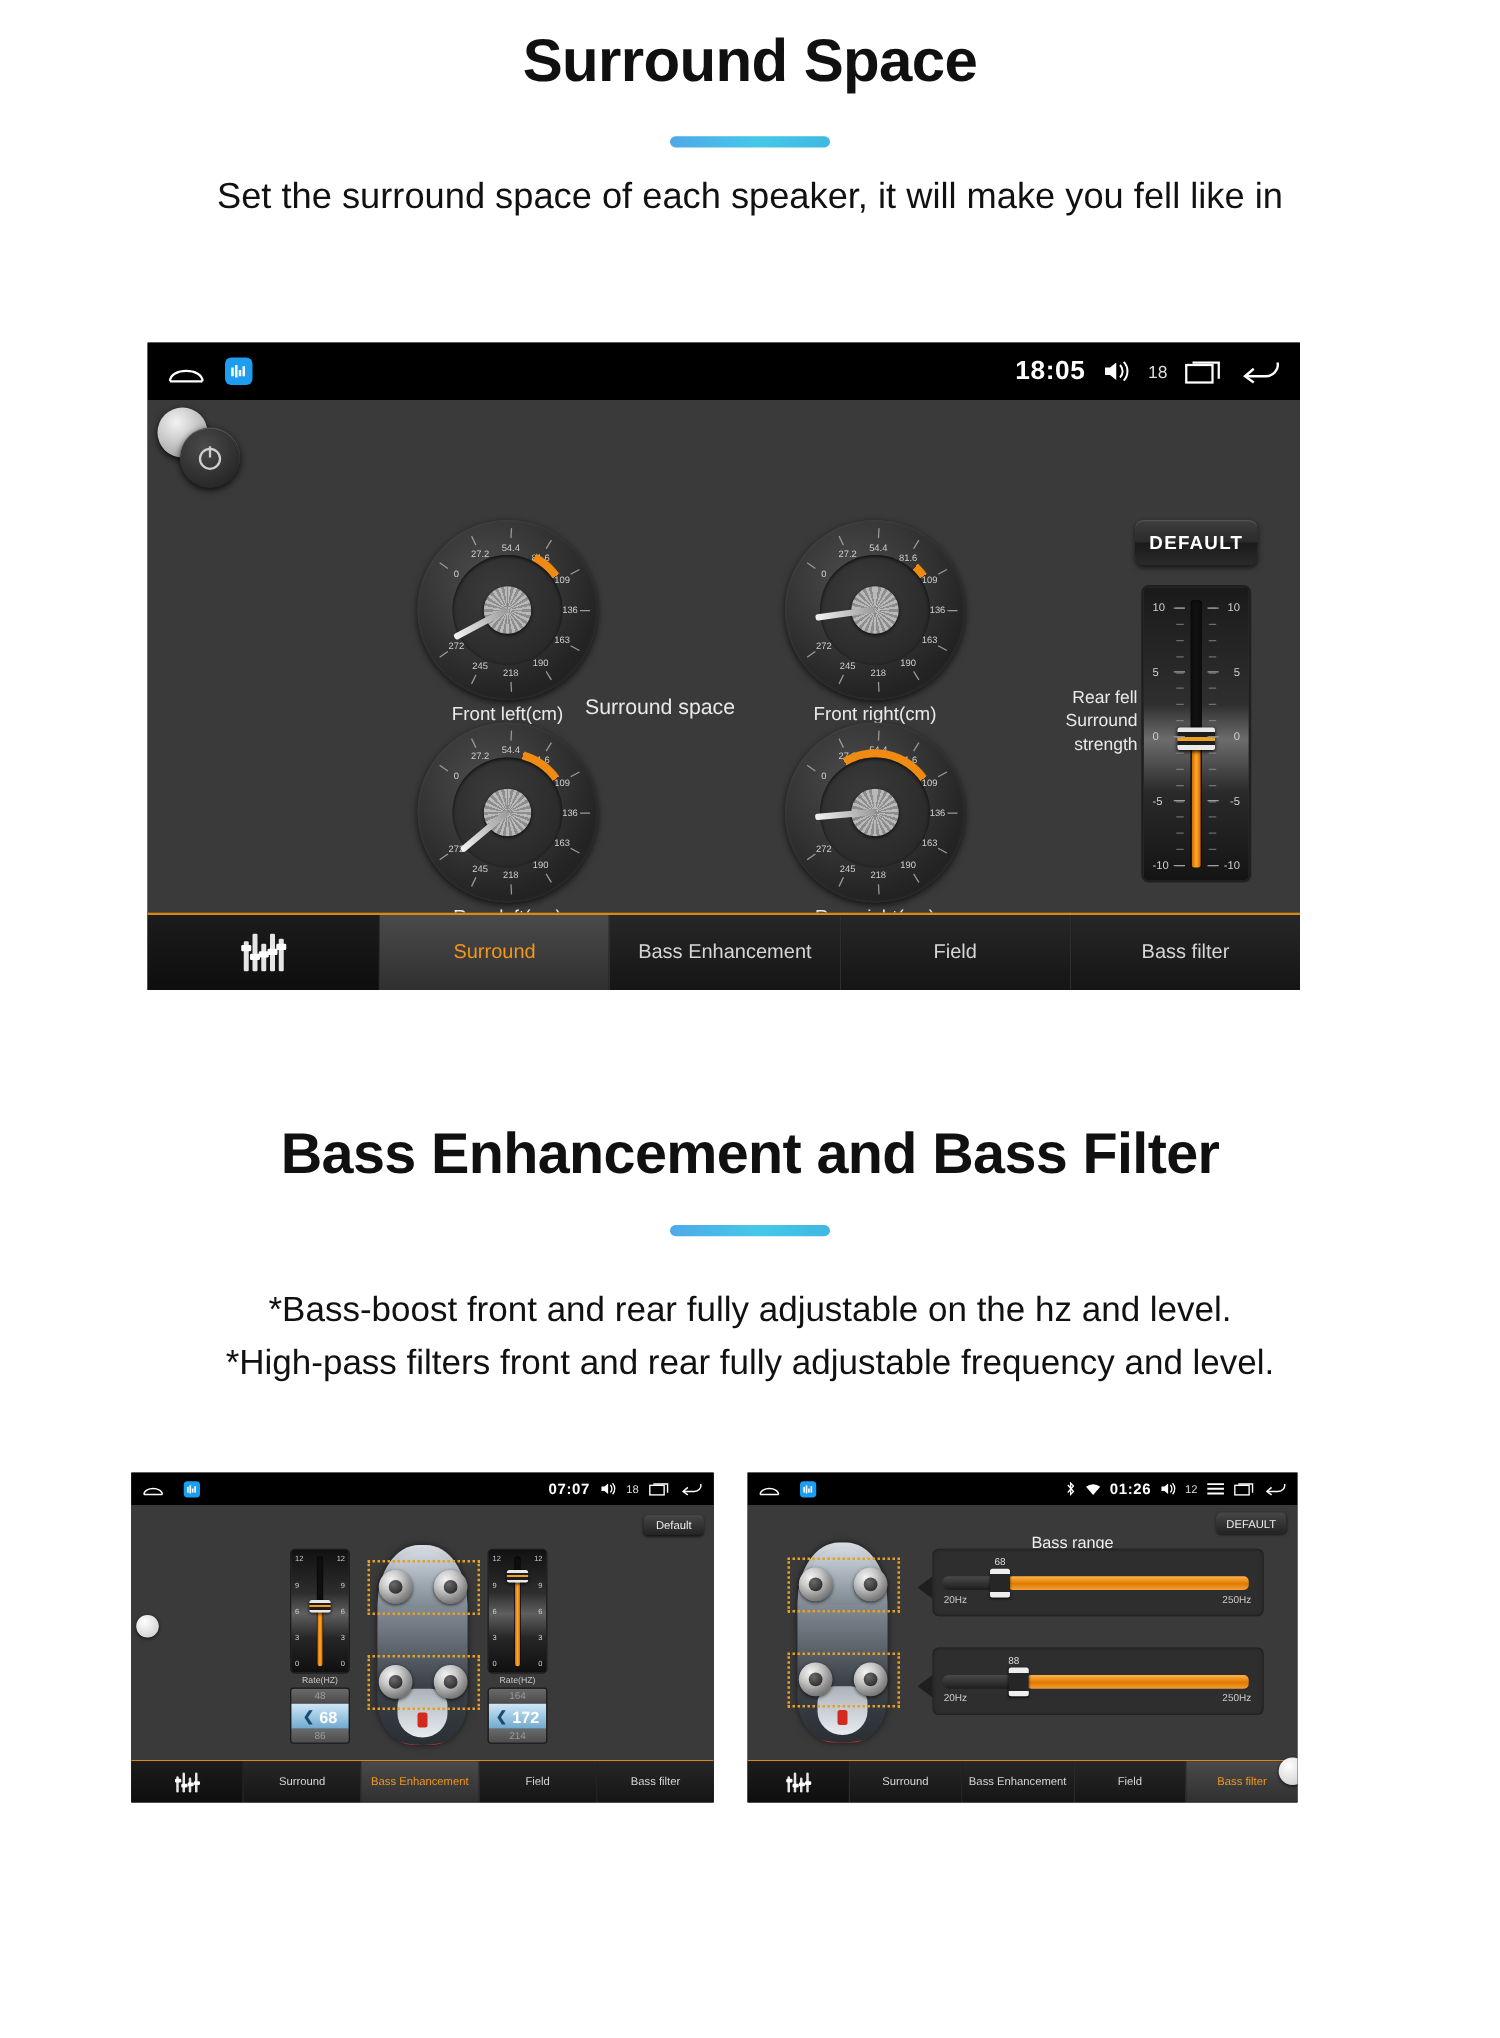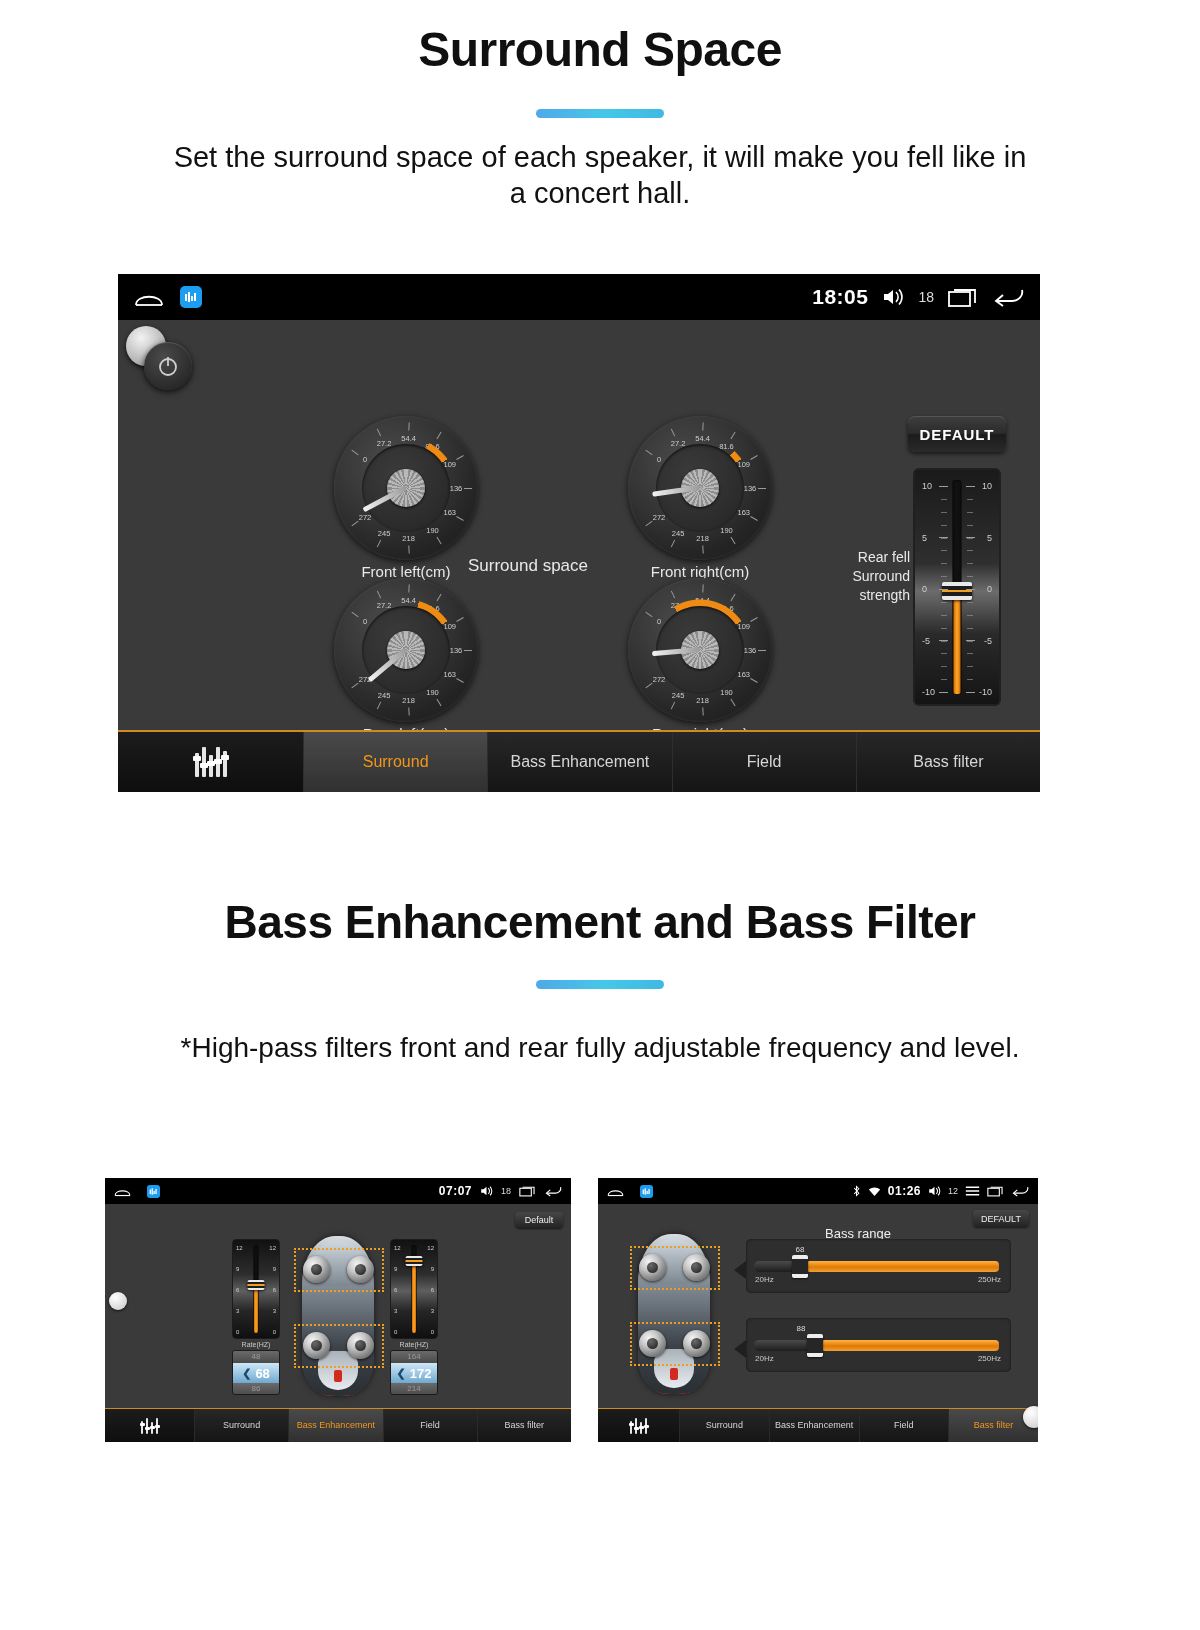--- a/index.html
+++ b/index.html
@@ -336,21 +336,20 @@
     box-shadow:0 1px 3px rgba(0,0,0,.7);
   }
 </style>
 </head>
 <body>
 
 <h1 class="section-title" id="sec1-title">Surround Space</h1>
 <div class="rule"></div>
 <div class="desc">
   <div>Set the surround space of each speaker, it will make you fell like in</div>
-  <div>a concert hall.</div>
 </div>
 
 <div class="device" id="device-main">
 
   <div class="statusbar">
     <div class="sb-left">
       <span class="ic">
         <svg width="30" height="20" viewBox="0 0 30 20">
             <path d="M2 18 C2 7, 28 7, 28 18" fill="none" stroke="#fff" stroke-width="1.8"></path>
             <line x1="2" y1="18" x2="28" y2="18" stroke="#fff" stroke-width="1.8"></line>
@@ -634,20 +633,21 @@
     <div class="tab">Bass Enhancement</div>
     <div class="tab">Field</div>
     <div class="tab" style="border-right:none;">Bass filter</div>
   </div>
 </div>
 
 <div style="position:absolute;left:0;top:895px;width:1200px;">
   <h1 class="section-title" id="sec2-title">Bass Enhancement and Bass Filter</h1>
   <div class="rule"></div>
   <div class="desc-left" style="margin-top:38px;">
+    <div>*Bass-boost front and rear fully adjustable on the hz and level.</div>
     <div>*High-pass filters front and rear fully adjustable frequency and level.</div>
   </div>
 </div>
 
 <div class="device device-sml" id="device-sml-left">
   <div class="statusbar">
     <div class="sb-left">
       <span class="ic">
         <svg width="17" height="12" viewBox="0 0 30 20">
             <path d="M2 18 C2 7, 28 7, 28 18" fill="none" stroke="#fff" stroke-width="2"></path>
@@ -871,21 +871,21 @@
       <div class="hs-val" style="left:54px;top:6px;">68</div>
       <div class="hs-end" style="left:9px;top:36px;">20Hz</div>
       <div class="hs-end" style="right:10px;top:36px;">250Hz</div>
     </div>
 
     <div class="hs-arrow" style="left:136px;top:136px;"></div>
     <div class="hslider" style="left:148px;top:114px;width:265px;height:54px;">
       <div class="hs-left" style="left:8px;top:22px;width:60px;height:11px;"></div>
       <div class="hs-right" style="left:75px;top:22px;right:12px;height:11px;"></div>
       <div class="hs-handle" style="left:61px;top:16px;width:16px;height:23px;"></div>
-      <div class="hs-val" style="left:55px;top:6px;">88</div>
+      <div class="hs-val" style="left:65px;top:6px;">88</div>
       <div class="hs-end" style="left:9px;top:36px;">20Hz</div>
       <div class="hs-end" style="right:10px;top:36px;">250Hz</div>
     </div>
   </div>
 
   <div class="tabbar">
     <div class="tab icon-tab" style="flex:0 0 82px;">
       <span class="eq-icon" style="height:16px;">
         <span class="eq-bar" style="width:2px;height:13px;">
             <span class="eq-knobdot" style="top:2px;width:5px;height:3px;left:-1.5px;"></span>

